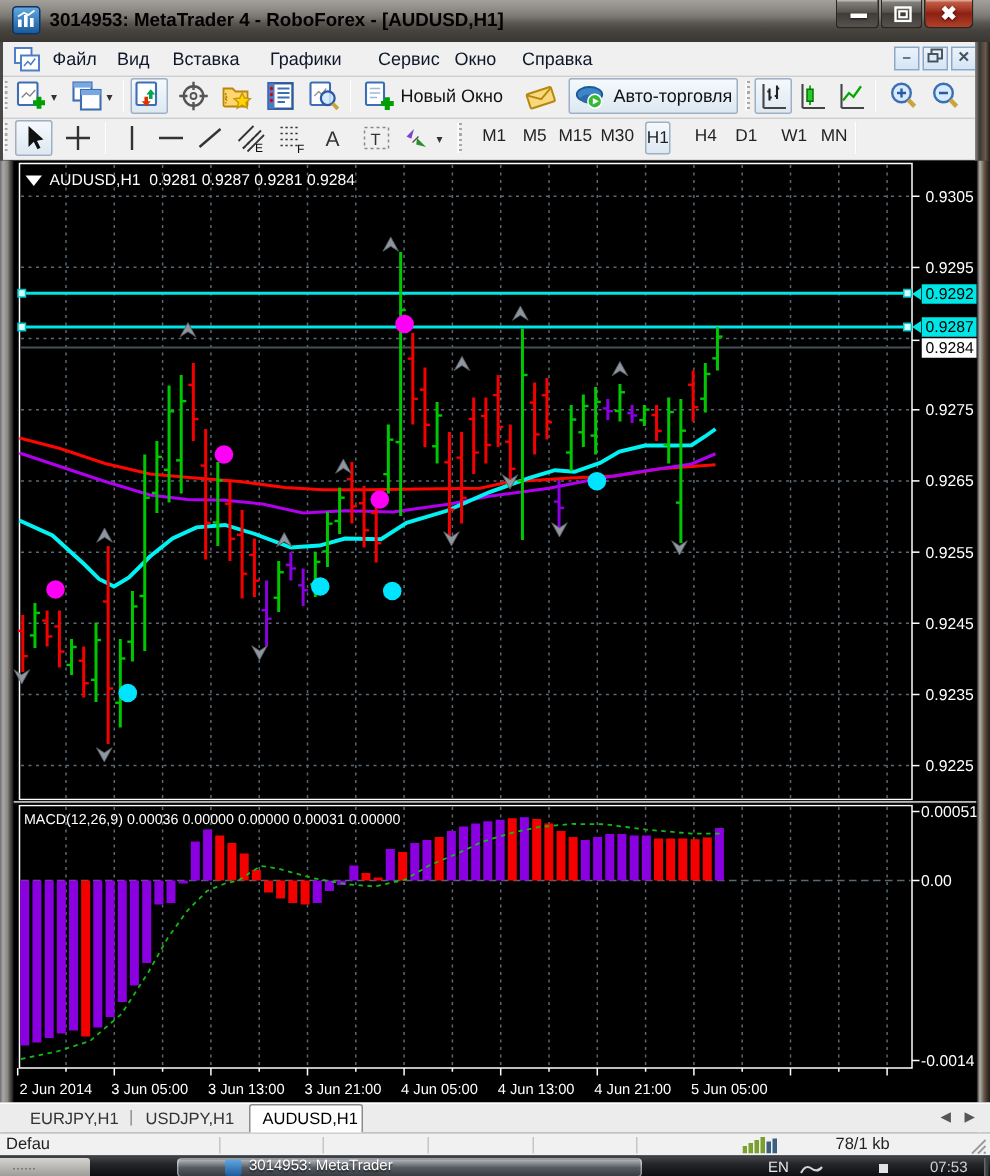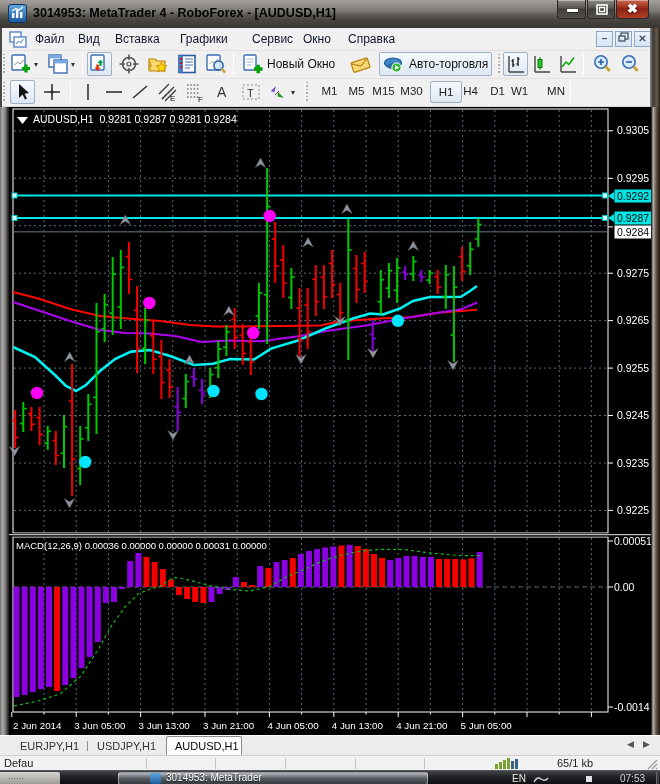--- a/index.html
+++ b/index.html
@@ -252,24 +252,24 @@
         <path d="M11 11 l6 6 -6.5-1.6 Z" fill="#2c8c2c"></path>
         <path d="M8 14 l4-4" stroke="#555" stroke-width="1"></path>
       </svg>
     </span>
     <span style="position:absolute;left:291px;top:9px;font-size:8px;color:#333">▾</span>
     <span style="position:absolute;left:305px;top:3px;width:3px;height:20px;background-image:repeating-linear-gradient(#a8a8a8 0 1.5px,#f0f0f0 1.5px 3.5px);border-left:1px solid #fff"></span>
     <span style="position:absolute;left:316px;top:2px;width:27px;height:22px;text-align:center;padding-top:4px;font-size:11.5px;color:#222;">M1</span>
     <span style="position:absolute;left:343px;top:2px;width:27px;height:22px;text-align:center;padding-top:4px;font-size:11.5px;color:#222;">M5</span>
     <span style="position:absolute;left:370px;top:2px;width:27px;height:22px;text-align:center;padding-top:4px;font-size:11.5px;color:#222;">M15</span>
     <span style="position:absolute;left:398px;top:2px;width:27px;height:22px;text-align:center;padding-top:4px;font-size:11.5px;color:#222;">M30</span>
-    <span style="position:absolute;left:430px;top:2px;width:32px;height:22px;text-align:center;padding-top:4px;font-size:11.5px;color:#222;border:1px solid #9db0c4;background:linear-gradient(#f5f9fd,#dde8f2);border-radius:2px;">H1</span>
+    <span style="position:absolute;left:430px;top:2px;width:17px;height:22px;text-align:center;padding-top:4px;font-size:11.5px;color:#222;border:1px solid #9db0c4;background:linear-gradient(#f5f9fd,#dde8f2);border-radius:2px;">H1</span>
     <span style="position:absolute;left:457px;top:2px;width:27px;height:22px;text-align:center;padding-top:4px;font-size:11.5px;color:#222;">H4</span>
     <span style="position:absolute;left:484px;top:2px;width:27px;height:22px;text-align:center;padding-top:4px;font-size:11.5px;color:#222;">D1</span>
-    <span style="position:absolute;left:511px;top:2px;width:27px;height:22px;text-align:left;padding-top:4px;font-size:11.5px;color:#222;">W1</span>
+    <span style="position:absolute;left:511px;top:2px;width:27px;height:22px;text-align:right;padding-top:4px;font-size:11.5px;color:#222;">W1</span>
     <span style="position:absolute;left:538px;top:2px;width:27px;height:22px;text-align:right;padding-top:4px;font-size:11.5px;color:#222;">MN</span>
     <span style="position:absolute;left:570px;top:2px;width:1px;height:22px;background:#c6c6c6;border-right:1px solid #fff"></span>
   </div>
 
 <div class="chartarea">
     <svg width="660" height="628" viewBox="0 107 660 628" style="position:absolute;left:0;top:0">
 <rect x="0" y="107" width="660" height="628" fill="#000"></rect>
 <rect x="13" y="109" width="595" height="424" fill="none" stroke="#fff" stroke-width="1"></rect>
 <rect x="13" y="537" width="595" height="175" fill="none" stroke="#fff" stroke-width="1"></rect>
 <rect x="9" y="533.5" width="642" height="3" fill="#0a0a0a"></rect>
@@ -674,21 +674,21 @@
  <span style="position:absolute;left:355px;top:2px;width:1px;height:11px;background:#c5c5c5"></span>
  <span style="position:absolute;left:424px;top:2px;width:1px;height:11px;background:#c5c5c5"></span>
  <svg style="position:absolute;left:495px;top:2px" width="30" height="11" viewBox="0 0 30 11">
   <rect x="0" y="6" width="3" height="5" fill="#7aa030"></rect>
       <rect x="4" y="4" width="3" height="7" fill="#7aa030"></rect>
   <rect x="8" y="2" width="3" height="9" fill="#7aa030"></rect>
       <rect x="12" y="0" width="3" height="11" fill="#7aa030"></rect>
   <rect x="16" y="3" width="3" height="8" fill="#3c6080"></rect>
       <rect x="20" y="1" width="3" height="10" fill="#3c6080"></rect>
  </svg>
- <span style="position:absolute;left:557px;top:1px">65/1 kb</span>
+ <span style="position:absolute;left:557px;top:1px">78/1 kb</span>
  <svg style="position:absolute;left:647px;top:3px" width="11" height="11" viewBox="0 0 11 11">
       <path d="M10 1 L1 10 M10 5 L5 10 M10 9 L9 10" stroke="#999" stroke-width="1.2"></path>
     </svg>
 </div>
 
 <div class="taskbar">
  <div style="position:absolute;left:0;top:1px;width:60px;height:13px;background:linear-gradient(#d6d4d0,#9a9894);border-radius:0 2px 0 0"></div>
  <span style="position:absolute;left:8px;top:3px;font-size:8px;color:#555">······</span>
  <div style="position:absolute;left:118px;top:1px;width:310px;height:13px;border:1px solid rgba(255,255,255,.45);border-radius:3px;background:linear-gradient(rgba(200,205,212,.85),rgba(110,116,124,.7) 50%,rgba(70,75,82,.75))"></div>
  <div style="position:absolute;left:150px;top:2px;width:11px;height:11px;border-radius:2px;background:linear-gradient(#5fa8e0,#1c5a9c)"></div>

